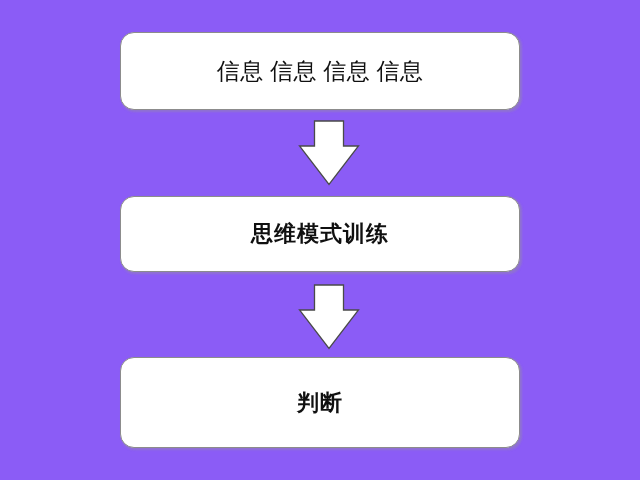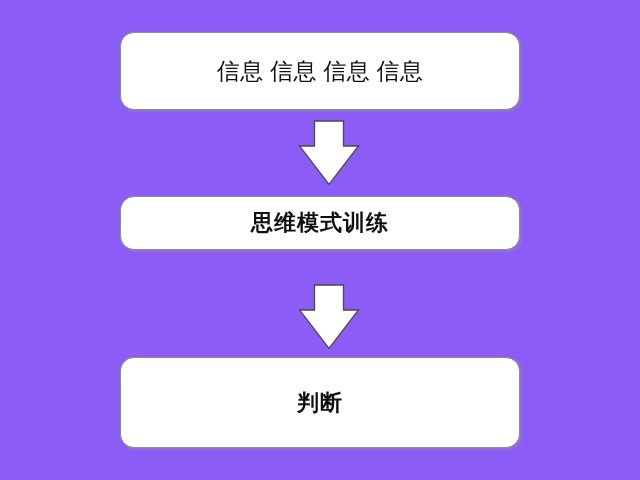--- a/index.html
+++ b/index.html
@@ -33,21 +33,21 @@
     background: #ffffff;
     border: 1.4px solid #8c8c8c;
     border-radius: 14px;
     box-shadow: 1.5px 1.5px 2px rgba(150,150,150,0.38);
     display: flex;
     align-items: center;
     justify-content: center;
   }
 
   #box-info   { top: 32px;  height: 78px; }
-  #box-train  { top: 196px; height: 54px; }
+  #box-train  { top: 196px; height: 76px; }
   #box-judge  { top: 357px; height: 91px; }
 
   .node-label {
     color: #101010;
     text-align: center;
     line-height: 1;
     white-space: pre;
   }
 
   .label-info {

